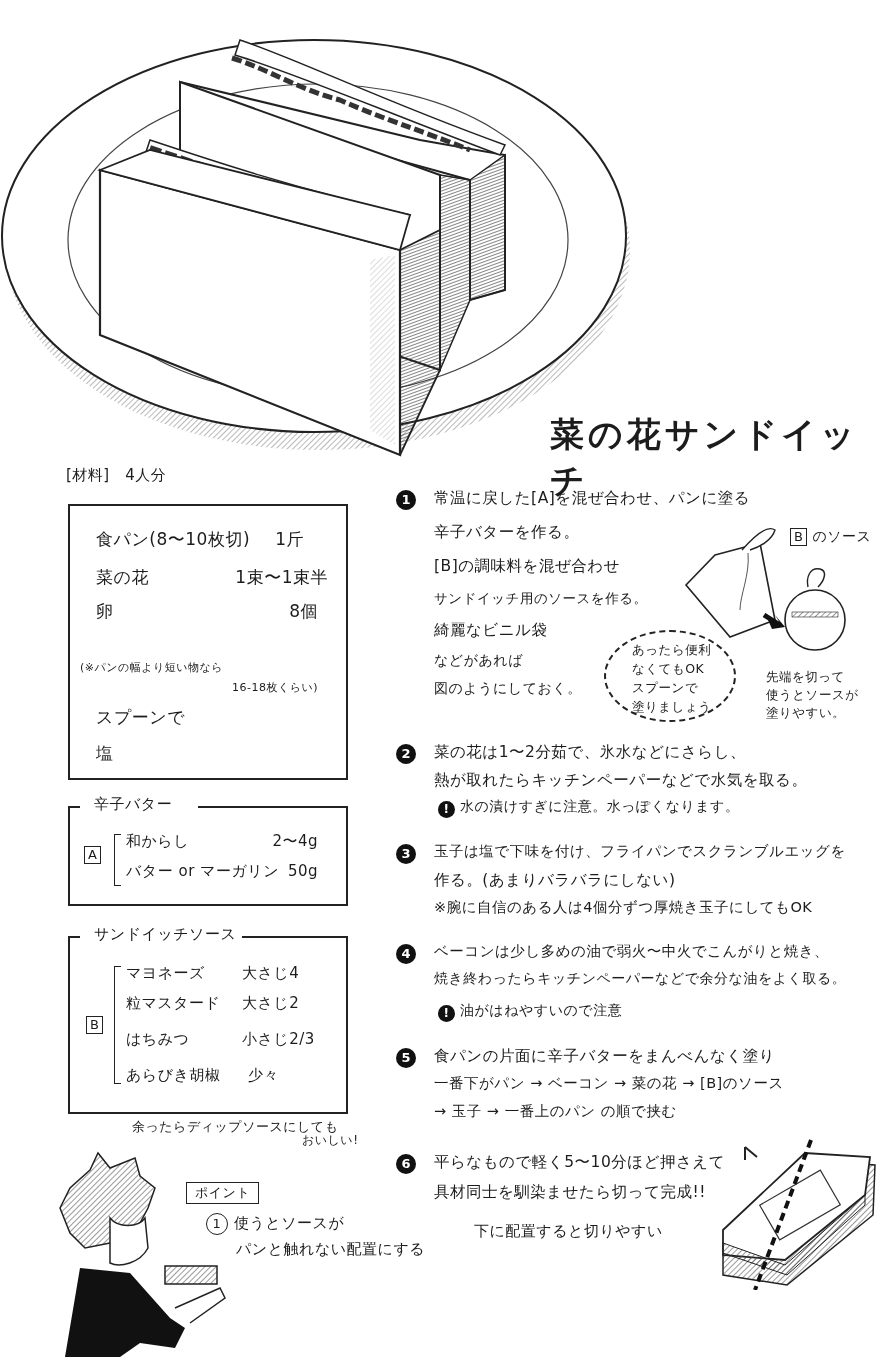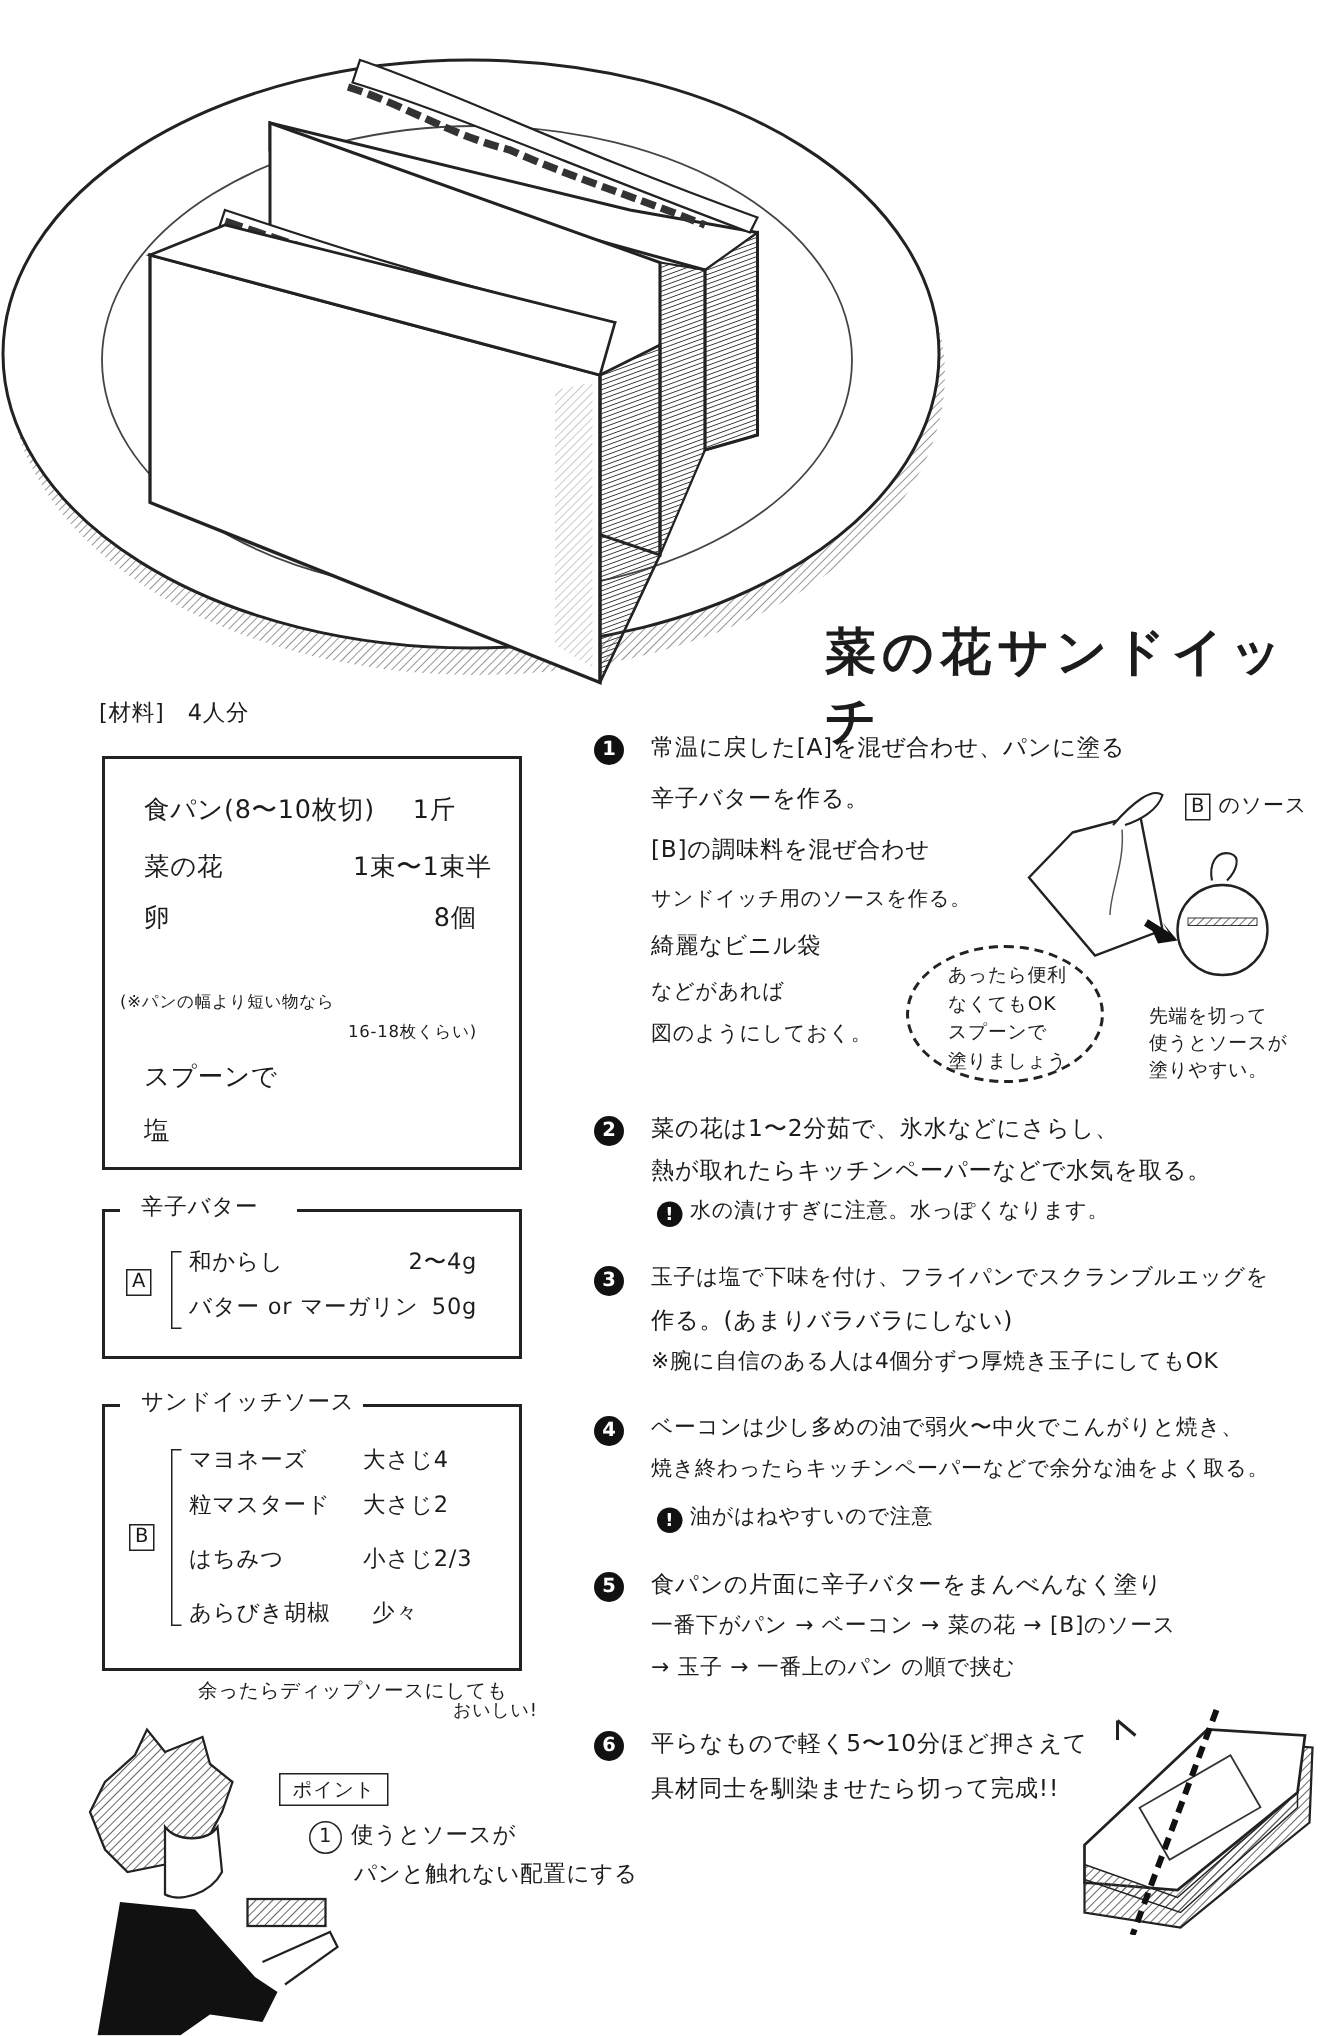--- a/index.html
+++ b/index.html
@@ -234,13 +234,14 @@
   <path d="M135,160 L180,140 L185,150 L150,175" fill="#fff" stroke="#222" stroke-width="1.5"></path>
   <rect x="125" y="118" width="52" height="18" fill="url(#hatch)" stroke="#222" stroke-width="1.5"></rect>
 </svg>
 
 <div id="point-tag" class="abs hand">ポイント</div>
 <div class="point hand" style="left:206px;top:1210px">
   <div><span class="circ">1</span><span>使うとソースが</span></div>
   <div style="padding-left:30px">パンと触れない配置にする</div>
 </div>
 <div class="point hand" style="left:444px;top:1218px">
+  <div style="padding-left:30px">下に配置すると切りやすい</div>
 </div>
 
 </body></html>

